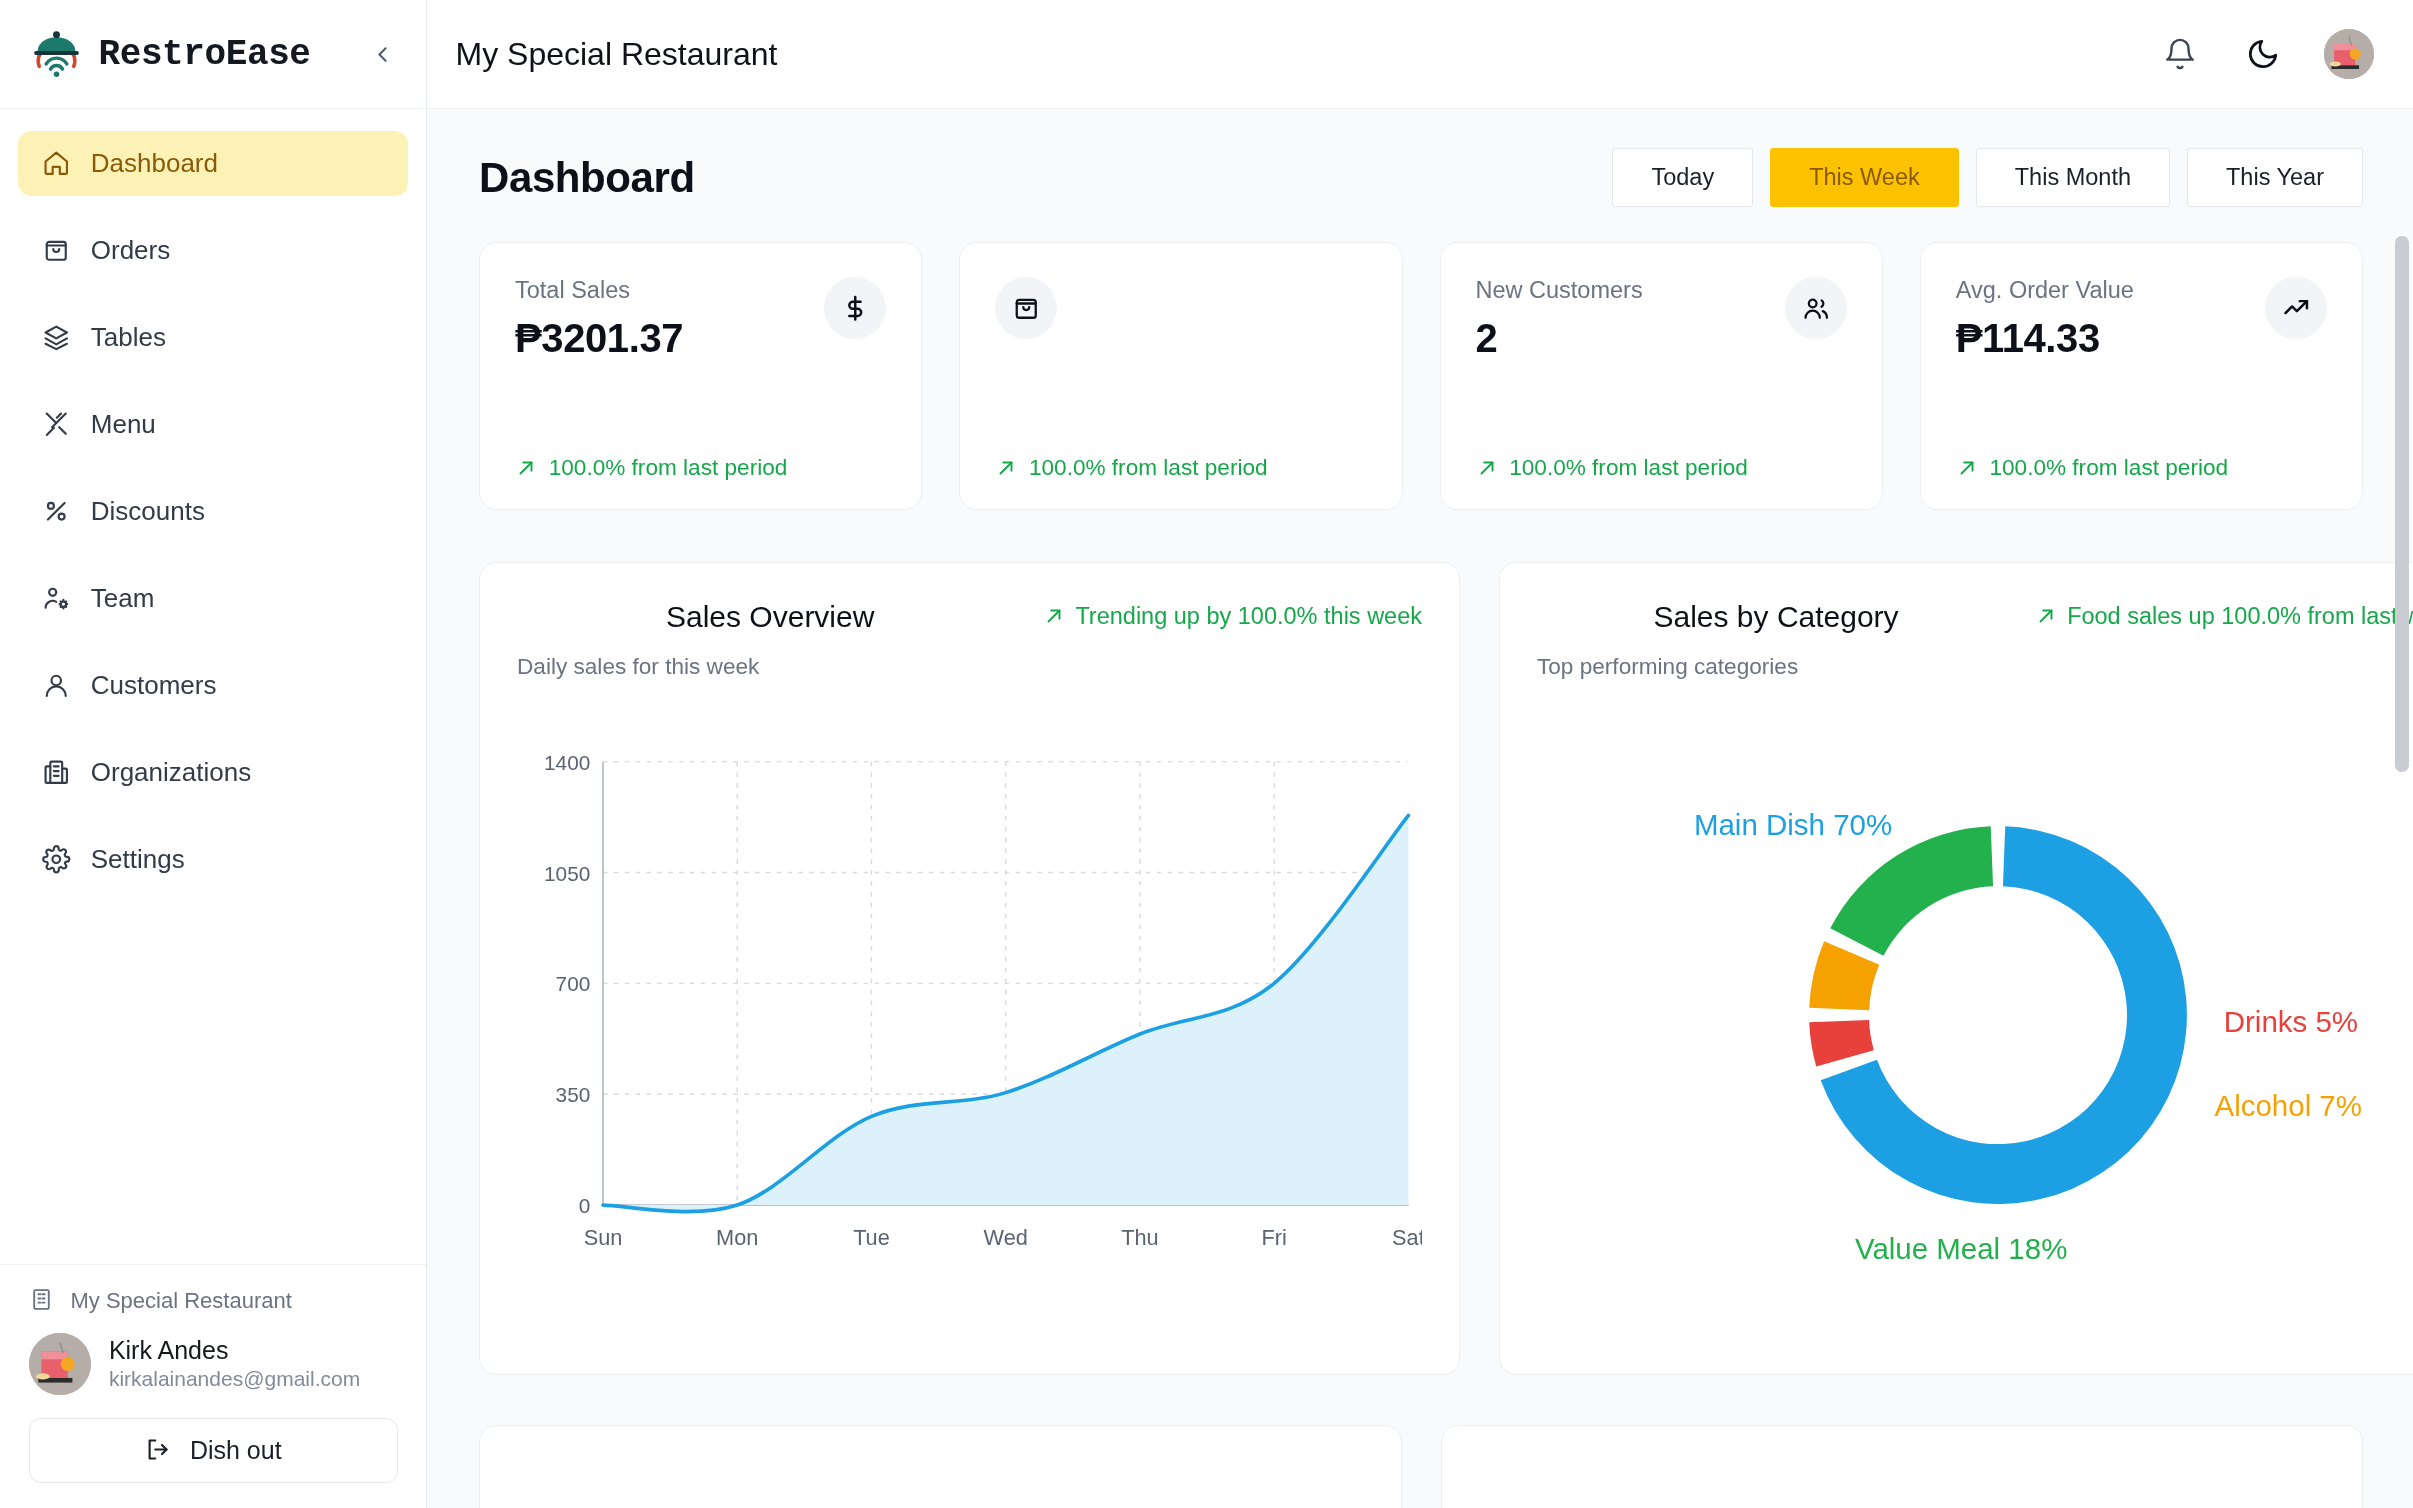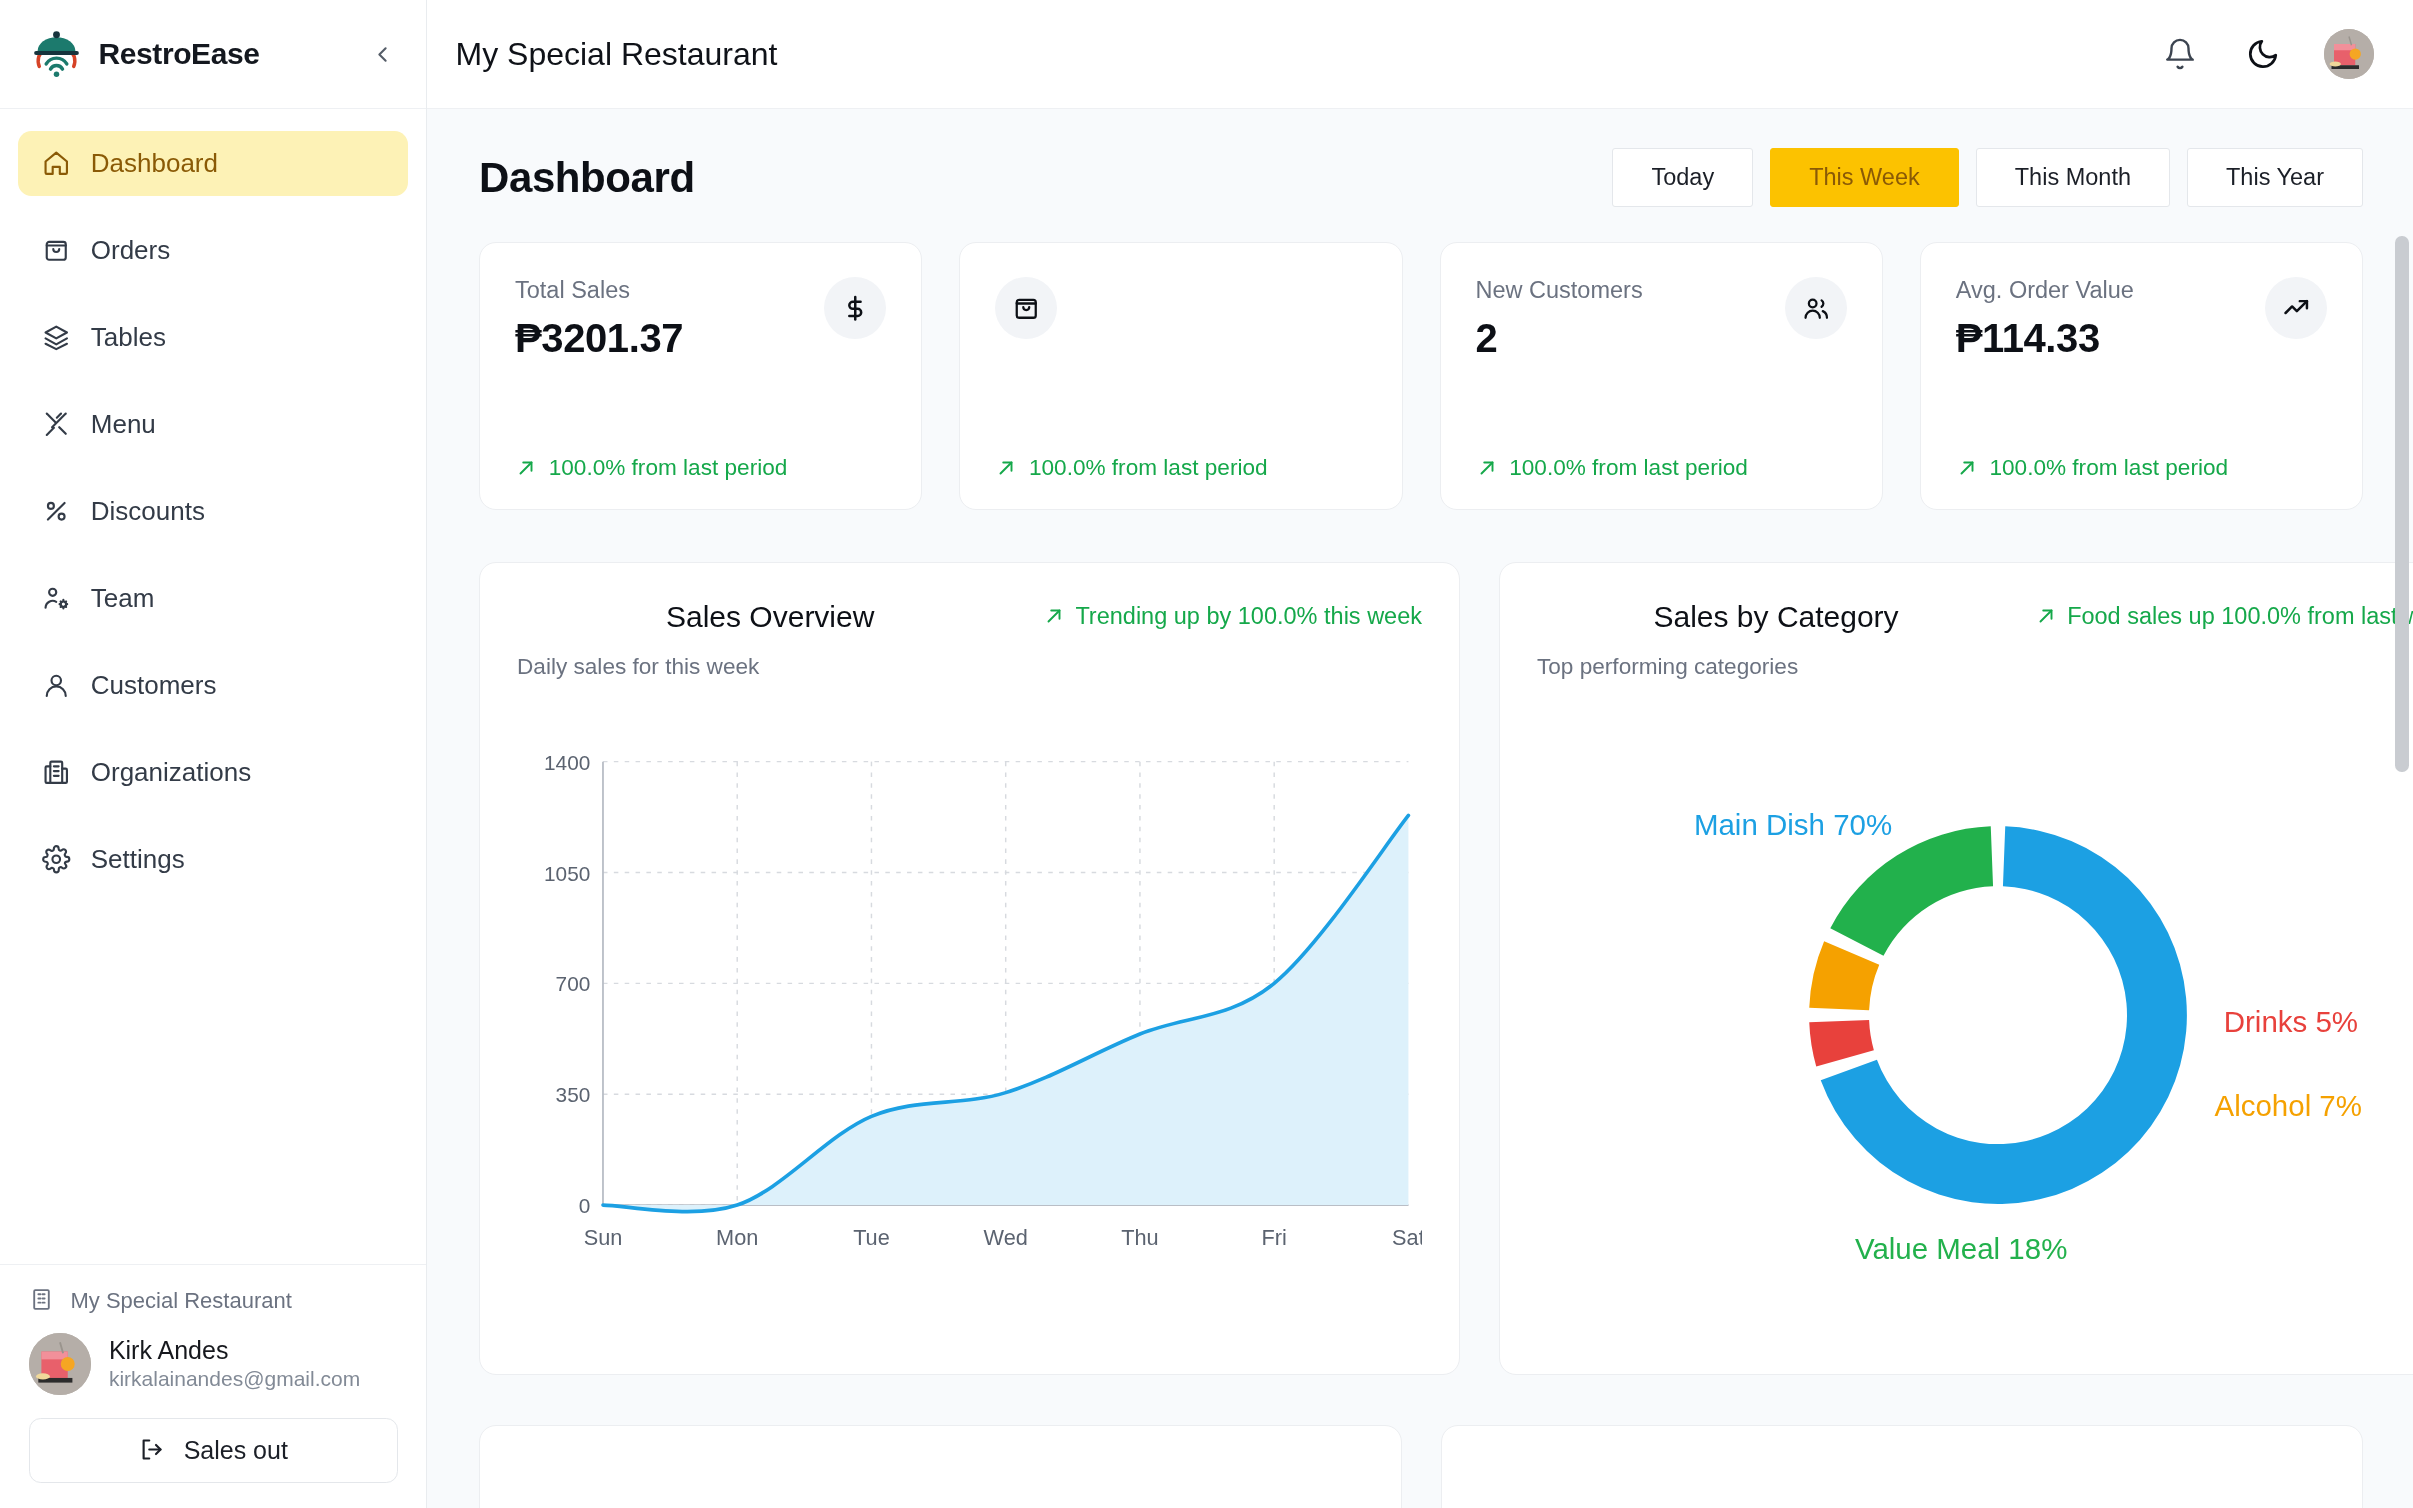--- a/index.html
+++ b/index.html
@@ -19,22 +19,22 @@
     display: flex; flex-direction: column;
     flex: 0 0 427px;
   }
   .sb-head {
     height: 109px; display: flex; align-items: center;
     padding: 0 25px 0 28.5px; border-bottom: 1.7px solid #eef0f3;
     gap: 15px;
   }
   .logo-mark { width: 55px; height: 55px; flex: 0 0 55px; }
   .brand {
-    font-size: 30px; font-weight: 700; color: #14181f;
-    letter-spacing: -0.4px; flex: 1;
+    font-size: 36px; font-weight: 700; color: #14181f;
+    letter-spacing: -0.4px; flex: 1; font-family: Liberation Mono, monospace;
   }
   .collapse-btn {
     width: 37px; height: 37px; display: flex;
     align-items: center; justify-content: center;
     color: #555d68; cursor: pointer;
   }
 
   .sb-nav { padding: 22px 18.4px 0 18.4px; flex: 1; overflow: hidden; }
   .nav-item {
     display: flex; align-items: center; gap: 18.4px;
@@ -297,21 +297,21 @@
       </div>
 
       <div class="signout">
         <span class="ico">
           <svg viewBox="0 0 24 24" width="27" height="27" fill="none" stroke="currentColor" stroke-width="1.9" stroke-linecap="round" stroke-linejoin="round">
               <path d="M10 4H5v16h5"></path>
               <polyline points="16 16 20 12 16 8"></polyline>
               <line x1="20" y1="12" x2="10" y2="12"></line>
             </svg>
         </span>
-        <span>Sales out</span>
+        <span>Dish out</span>
       </div>
     </div>
   </aside>
 
   <div class="main">
 
     <header class="topbar">
       <span class="topbar-title">My Special Restaurant</span>
       <div class="topbar-actions">
         <span class="icon-btn">

